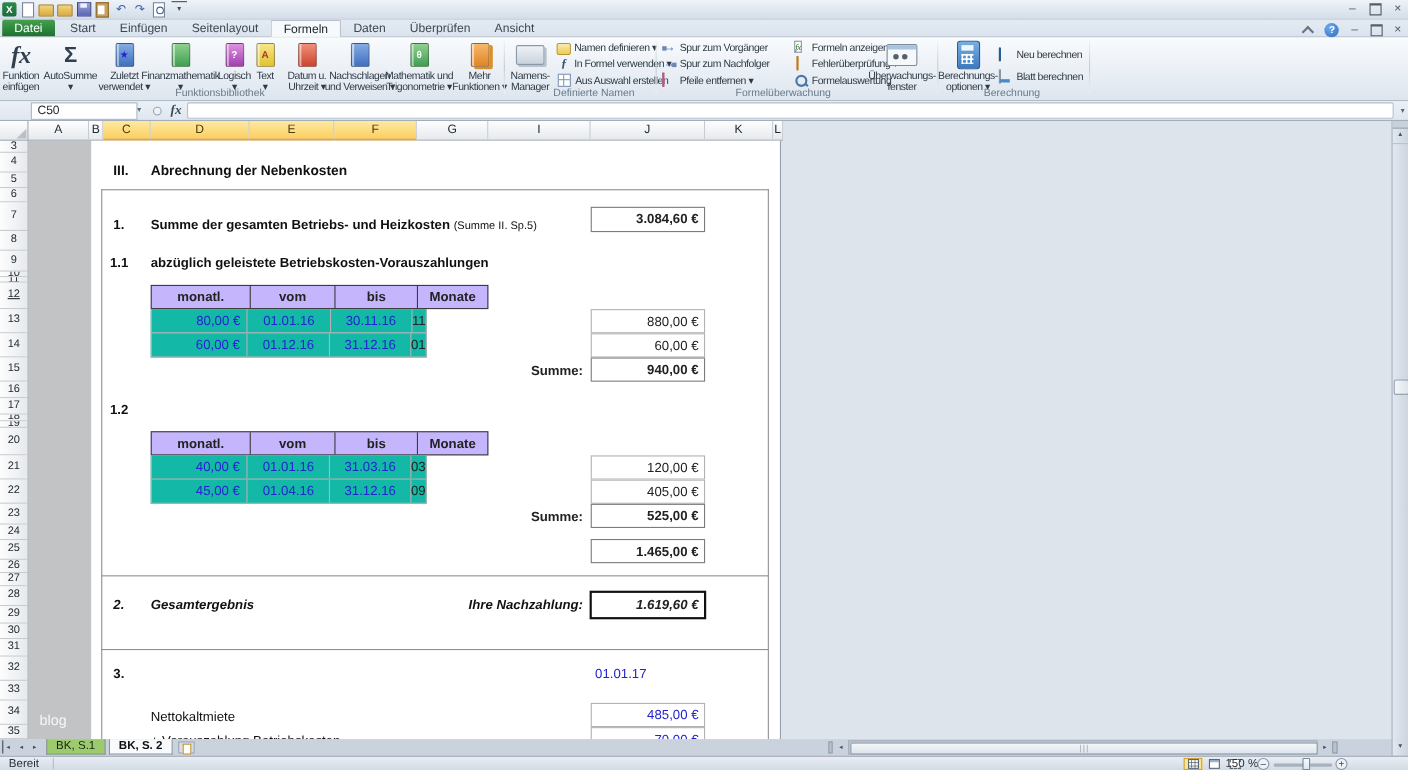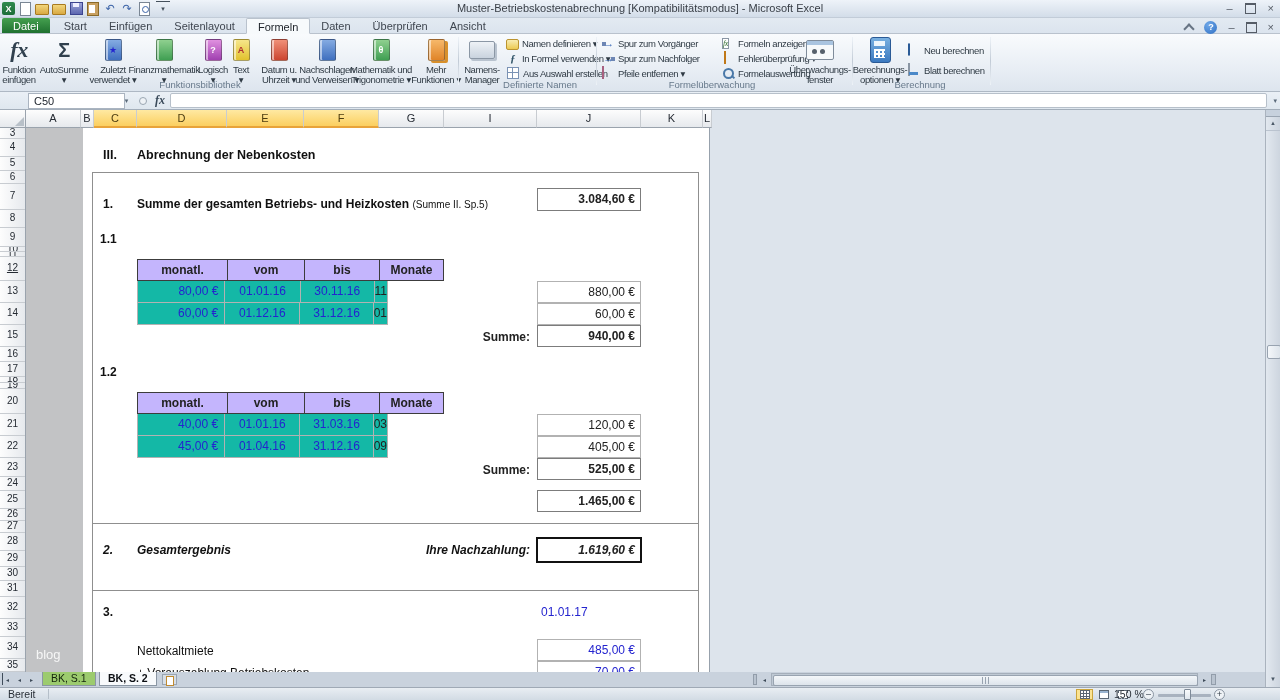--- a/index.html
+++ b/index.html
@@ -206,21 +206,20 @@
     <span class="qi">
         <span class="qi-clip"></span>
       </span>
     <span class="qi">↶</span>
     <span class="qi">↷</span>
     <span class="qi">
         <span class="qi-prev"></span>
       </span>
     <span class="qi qi-drop">▾</span>
   </div>
-  <div id="title-text">Muster-Betriebskostenabrechnung [Kompatibilitätsmodus] - Microsoft Excel</div>
   <div id="winctl">
     <span class="wg">–</span>
     <span class="wrestore"></span>
     <span class="wg">×</span>
   </div>
 </div>
 
 <div id="tabrow">
   <span class="rtab file">Datei</span>
   <span class="rtab">Start</span>
@@ -462,20 +461,21 @@
   <div class="t b" style="left:137px;top:37px;font-size:12.5px">Abrechnung der Nebenkosten</div>
 
   <div class="t b" style="left:103px;top:86px">1.</div>
   <div class="t" style="left:137px;top:86px">
     <span class="b">Summe der gesamten Betriebs- und Heizkosten</span>
     <span class="note">(Summe II. Sp.5)</span>
   </div>
   <div class="vb dark b" style="top:78px;height:23px;line-height:21px">3.084,60 €</div>
 
   <div class="t b" style="left:100px;top:121px">1.1</div>
+  <div class="t b" style="left:137px;top:121px">abzüglich geleistete Betriebskosten-Vorauszahlungen</div>
 
   <div class="tblh" style="top:149px">
     <div class="c0">monatl.</div>
     <div class="c1">vom</div>
     <div class="c2">bis</div>
     <div class="c3">Monate</div>
   </div>
   <div class="tblr" style="top:171px">
     <div class="c0 blue">80,00 €</div>
     <div class="c1 blue">01.01.16</div>

